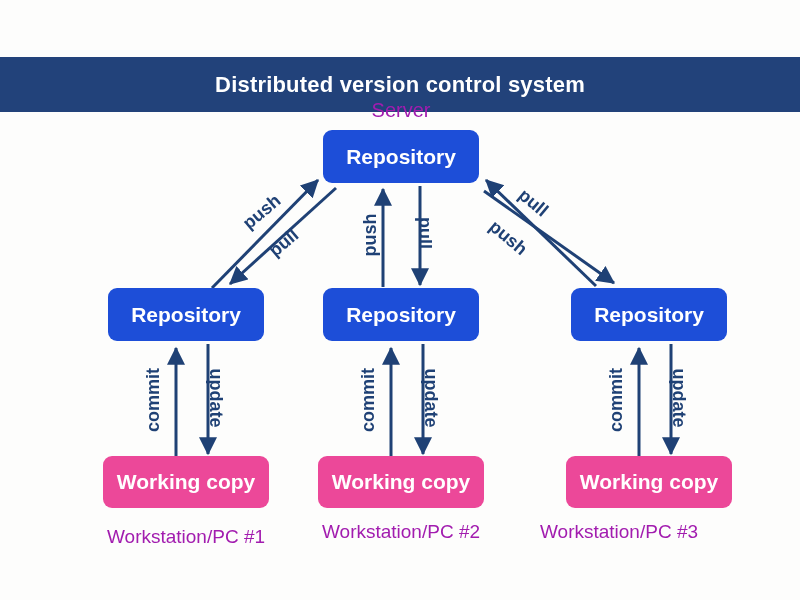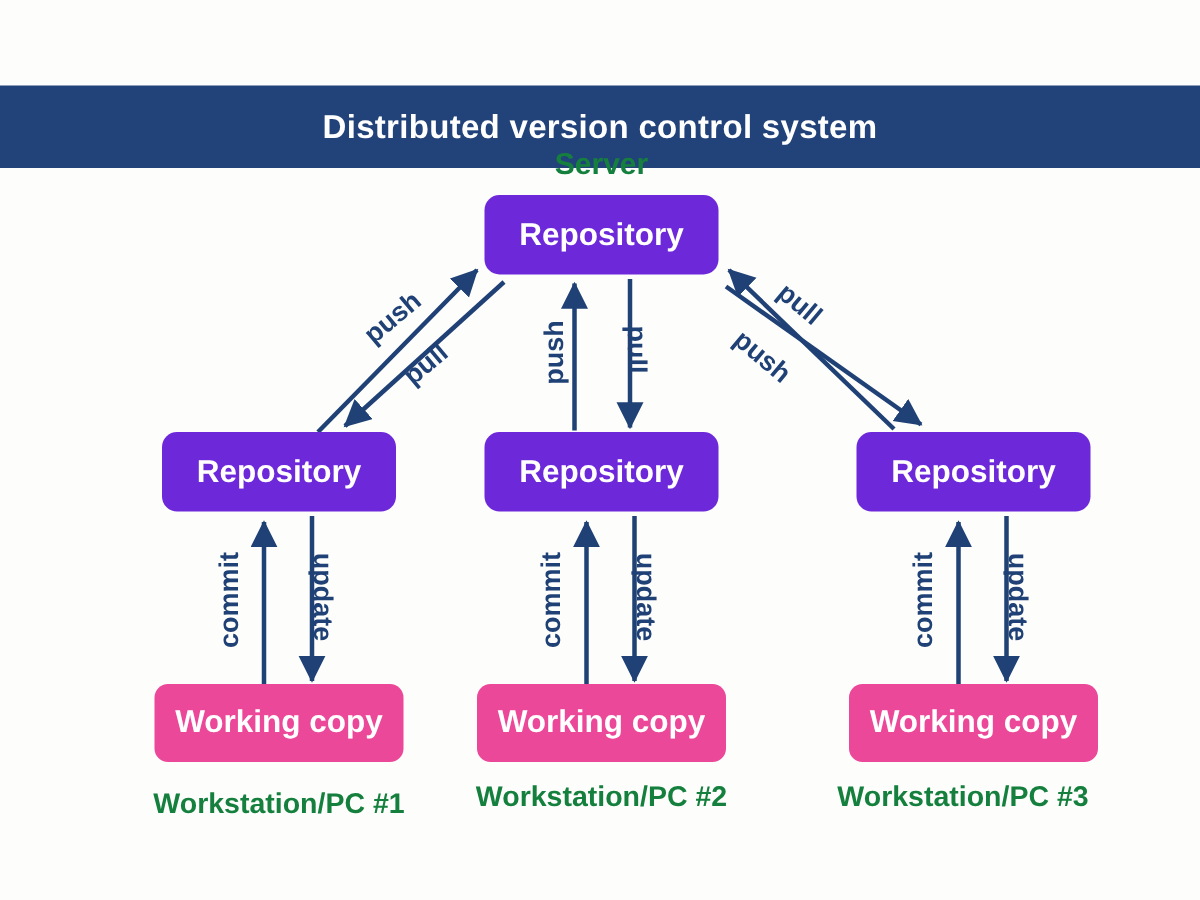--- a/index.html
+++ b/index.html
@@ -56,23 +56,22 @@
     position: absolute;
     display: flex;
     align-items: center;
     justify-content: center;
     border-radius: 9px;
     font-weight: bold;
     color: #ffffff;
     box-sizing: border-box;
   }
   .node.repo {
-    background: #6d28d9;
+    background: #1d4ed8;
     font-size: 21px;
-    border-radius: 10px;
   }
   .node.workcopy {
     background: #ec4899;
     font-size: 21px;
   }
 
   
   #node-server-repo { left: 323px; top: 130px; width: 156px; height: 53px; }
 
   
@@ -81,38 +80,38 @@
   #node-repo-3 { left: 571px; top: 288px; width: 156px; height: 53px; }
 
   
   #node-wc-1 { left: 103px; top: 456px; width: 166px; height: 52px; }
   #node-wc-2 { left: 318px; top: 456px; width: 166px; height: 52px; }
   #node-wc-3 { left: 566px; top: 456px; width: 166px; height: 52px; }
 
   
   .plain-label {
     position: absolute;
-    color: #15803d;
-    font-weight: bold;
+    color: #a21caf;
+    font-weight: normal;
     white-space: nowrap;
   }
   #label-server {
     left: 323px;
     top: 99px;
     width: 156px;
     text-align: center;
     font-size: 20px;
   }
   .ws-label {
     font-size: 19px;
     text-align: center;
   }
   #label-ws-1 { left: 88px; top: 526px; width: 196px; }
   #label-ws-2 { left: 303px; top: 521px; width: 196px; }
-  #label-ws-3 { left: 544px; top: 521px; width: 196px; }
+  #label-ws-3 { left: 521px; top: 521px; width: 196px; }
 
   
   .edge-label {
     position: absolute;
     color: #1f4175;
     font-weight: bold;
     font-size: 18px;
     white-space: nowrap;
     transform-origin: 50% 50%;
   }

